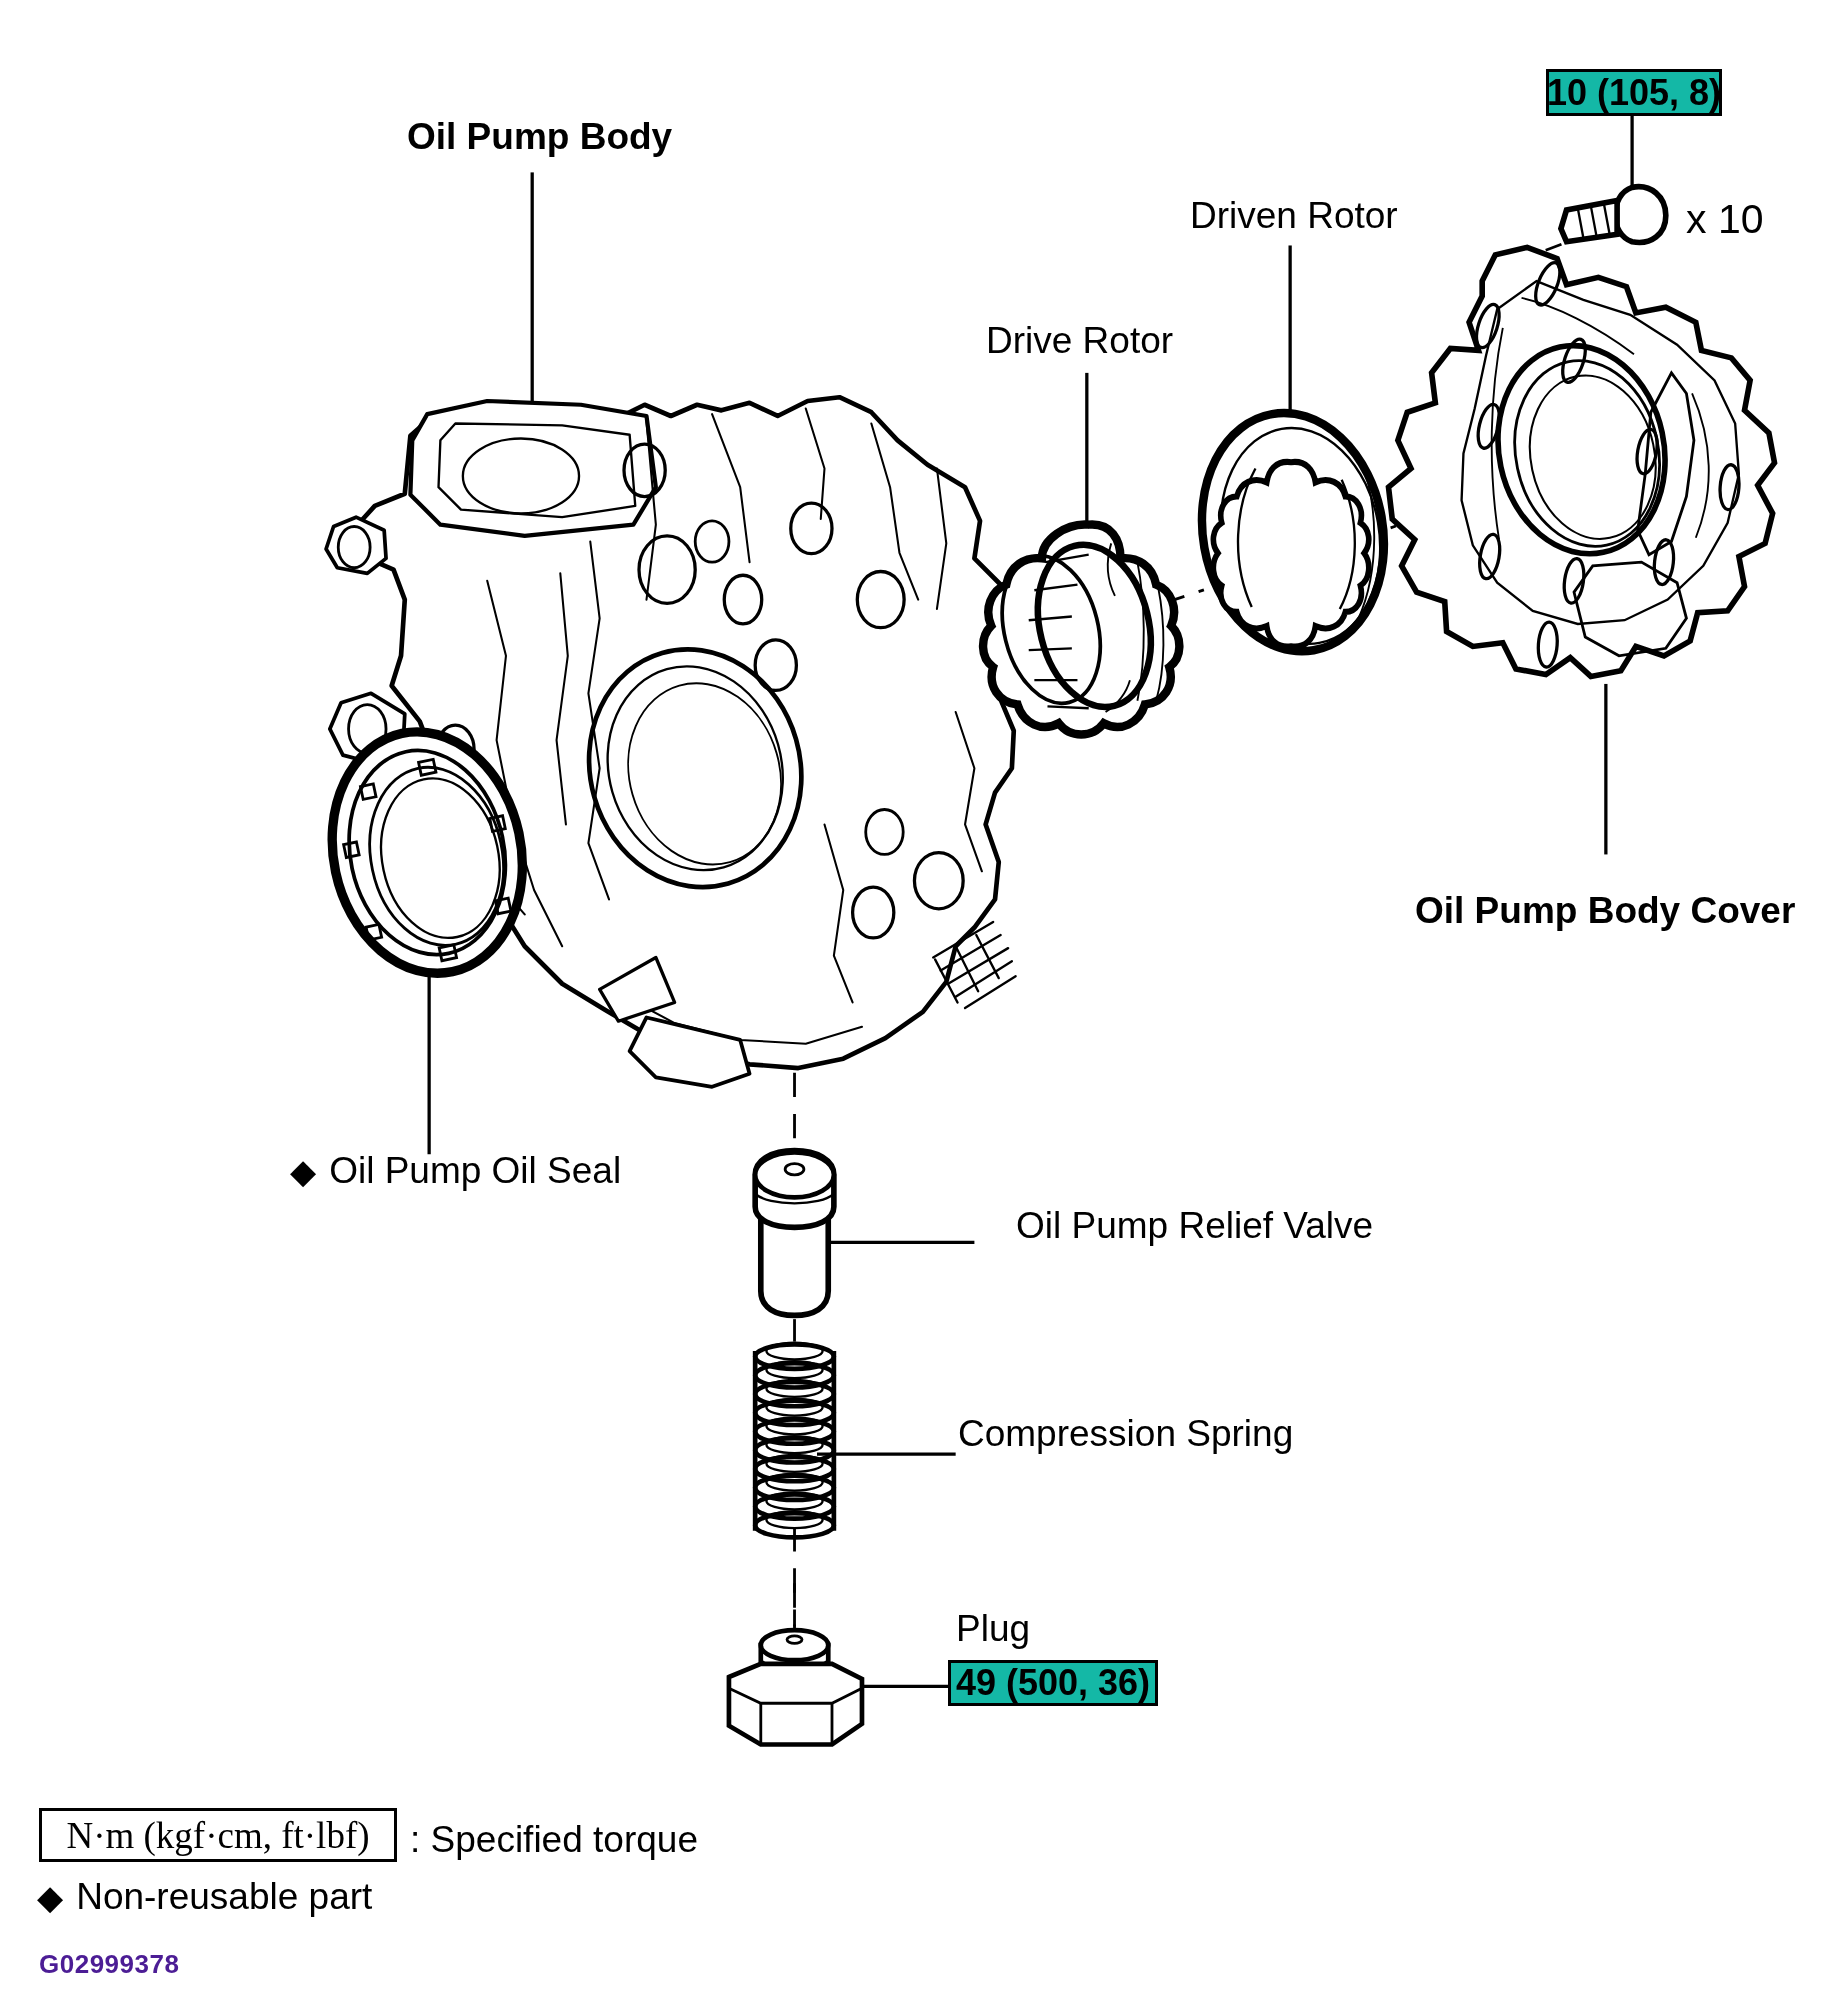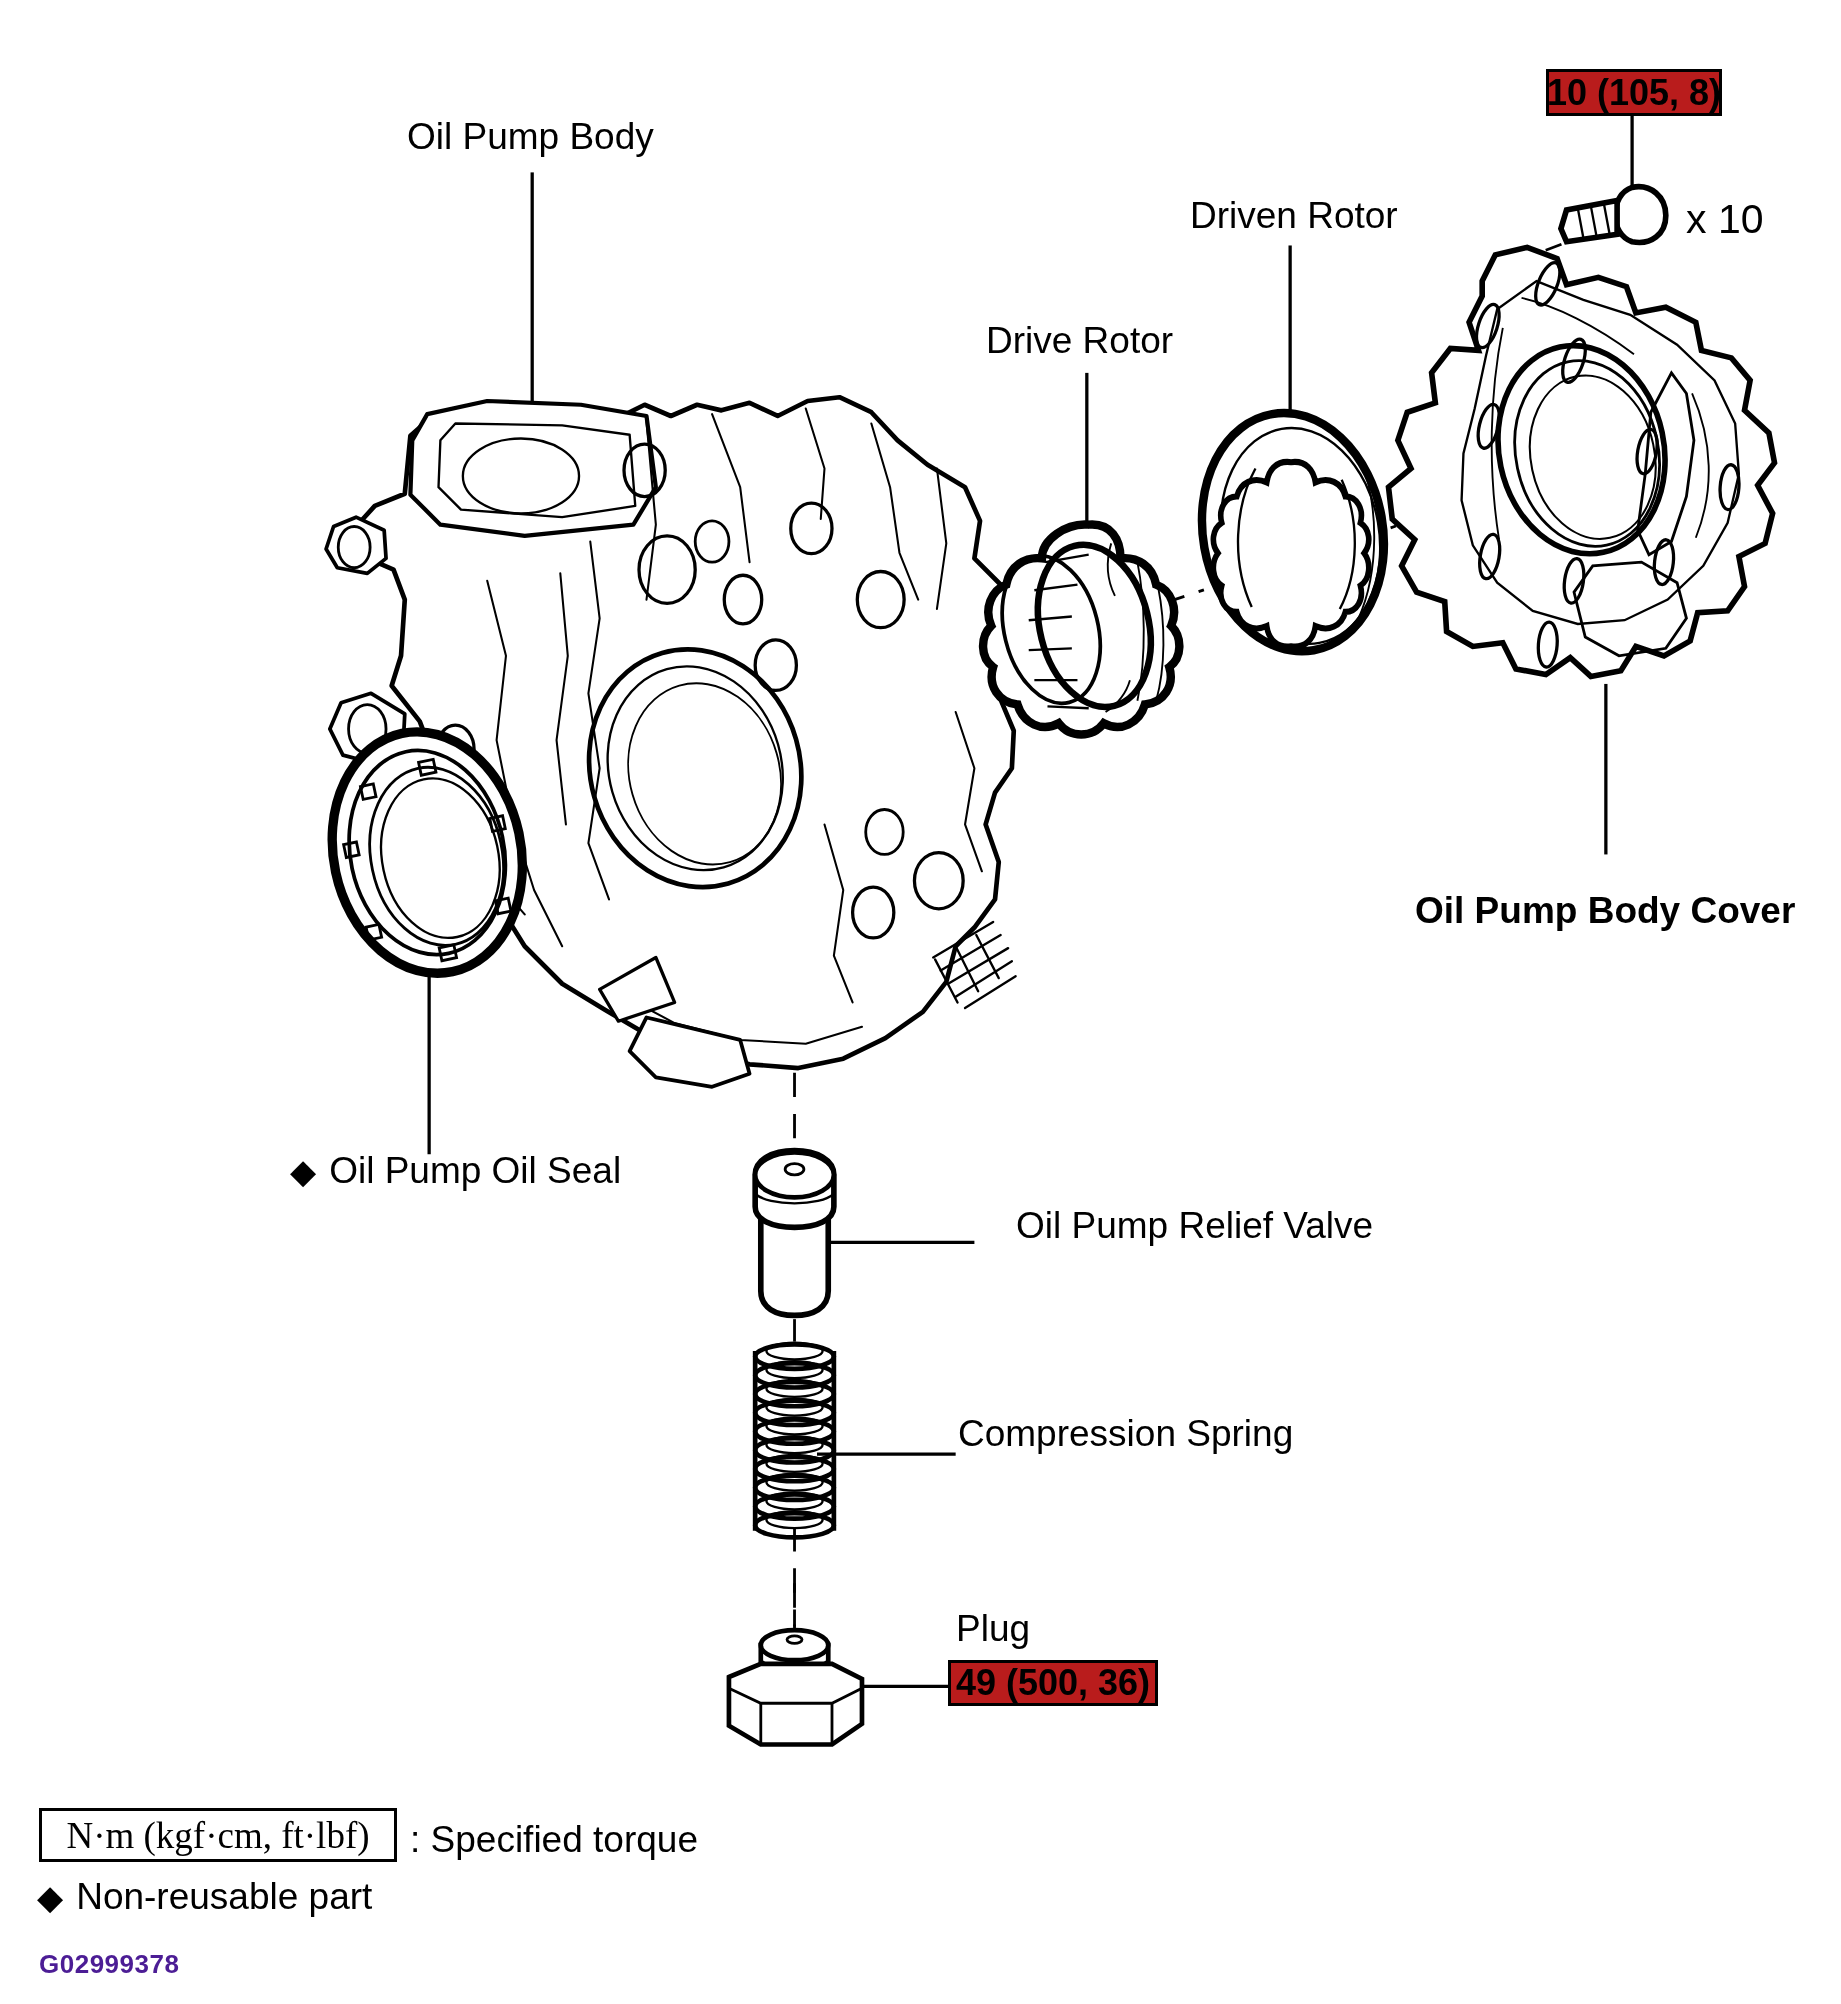--- a/index.html
+++ b/index.html
@@ -29,21 +29,21 @@
     position: absolute;
     font-family: "Liberation Sans", sans-serif;
     font-size: 37px;
     line-height: 1;
     color: #000;
     white-space: nowrap;
   }
   .tq-box {
     position: absolute;
     border: 3.7px solid #000;
-    background: #b91c1c;
+    background: #14b8a6;
     font-family: "Liberation Sans", sans-serif;
     font-weight: bold;
     font-size: 36px;
     line-height: 1;
     display: flex;
     align-items: center;
     justify-content: center;
     white-space: nowrap;
     padding: 0 13px;
     box-sizing: border-box;
@@ -451,21 +451,21 @@
 
       <path d="M 778 1790 L 812 1776 L 888 1776 L 920 1792
                L 920 1840 L 888 1862 L 812 1862 L 778 1842 Z" stroke-width="5"></path>
       <path d="M 778 1802 L 812 1818 L 888 1818 L 920 1802" stroke-width="3" fill="none"></path>
       <line x1="812" y1="1818" x2="812" y2="1862" stroke-width="3"></line>
       <line x1="888" y1="1818" x2="888" y2="1862" stroke-width="3"></line>
     </g>
 
   </svg>
 
-  <div class="lbl" style="left:407px; top:118px;">Oil Pump Body</div>
+  <div class="lbl" style="left:407px; top:118px;font-weight:bold;">Oil Pump Body</div>
 
   <div class="lbl" style="left:986px; top:322px;text-align:center;">Drive Rotor</div>
 
   <div class="lbl" style="left:1190px; top:197px;">Driven Rotor</div>
 
   <div class="lbl" style="left:1415px; top:892px;font-weight:bold;">Oil Pump Body Cover</div>
 
   <div class="lbl" style="left:290px; top:1152px; display:flex; align-items:center; gap:13px;">
     <span class="diamond">◆</span>
     <span>Oil Pump Oil Seal</span>

